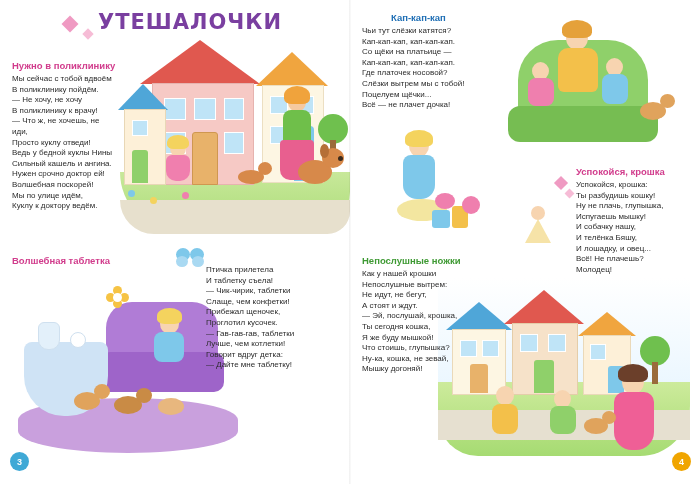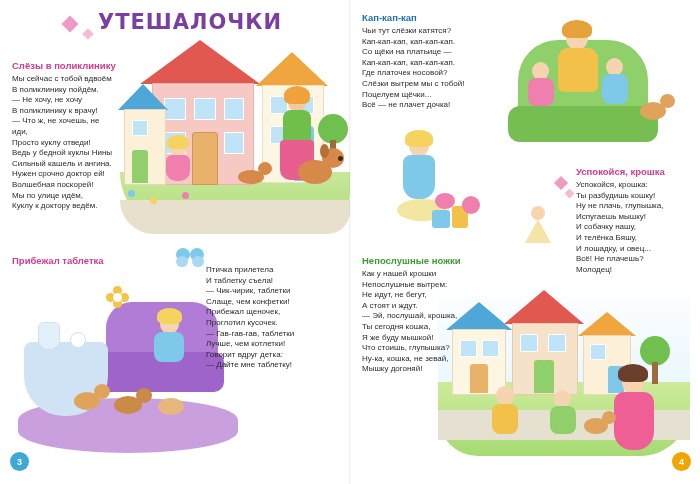--- a/index.html
+++ b/index.html
@@ -23,21 +23,21 @@
     font-family:"DejaVu Sans", sans-serif;
     font-weight:bold;font-size:21px;letter-spacing:1px;
     color:#7a3fa0;
   }
   .poem{position:absolute;}
   .poem h3{
     margin:0 0 3px 0;
     font-size:9.5px;font-weight:bold;color:#d13c8c;
     font-family:"Liberation Sans", sans-serif;
   }
-  .poem h3.blue{color:#1f6fb5;}
+  .poem h3.blue{color:#1f6fb5;margin-left:29px;}
   .poem h3.green{color:#3f9a34;}
   .poem p{
     margin:0;font-size:8px;line-height:10.6px;color:#2b2b2b;
     white-space:pre-line;
     font-family:"Liberation Sans", sans-serif;
   }
   
   .pagenum{
     position:absolute;width:19px;height:19px;border-radius:50%;
     color:#fff;font-size:9px;font-weight:bold;
@@ -307,37 +307,37 @@
   </div>
 
   <div class="art" style="left:520px;top:206px;width:34px;height:38px;">
     <div class="ell" style="left:11px;top:0;width:14px;height:14px;background:#f7d4b0;"></div>
     <div class="tri" style="left:5px;top:13px;border-left:13px solid transparent;border-right:13px solid transparent;border-bottom:24px solid #f6e3a8;"></div>
   </div>
 
   <div class="title">УТЕШАЛОЧКИ</div>
 
   <div class="poem" style="left:12px;top:60px;width:104px;">
-    <h3>Слёзы в поликлинику</h3>
+    <h3>Нужно в поликлинику</h3>
     <p>Мы сейчас с тобой вдвоём
 В поликлинику пойдём.
 — Не хочу, не хочу
 В поликлинику к врачу!
 — Что ж, не хочешь, не иди,
 Просто куклу отведи!
 Ведь у бедной куклы Нины
 Сильный кашель и ангина.
 Нужен срочно доктор ей!
 Волшебная поскорей!
 Мы по улице идём,
 Куклу к доктору ведём.</p>
   </div>
 
   <div class="poem" style="left:12px;top:255px;width:104px;">
-    <h3>Прибежал таблетка</h3>
+    <h3>Волшебная таблетка</h3>
   </div>
 
   <div class="poem" style="left:206px;top:265px;width:112px;">
     <p>Птичка прилетела
 И таблетку съела!
 — Чик-чирик, таблетки
 Слаще, чем конфетки!
 Прибежал щеночек,
 Проглотил кусочек.
 — Гав-гав-гав, таблетки

